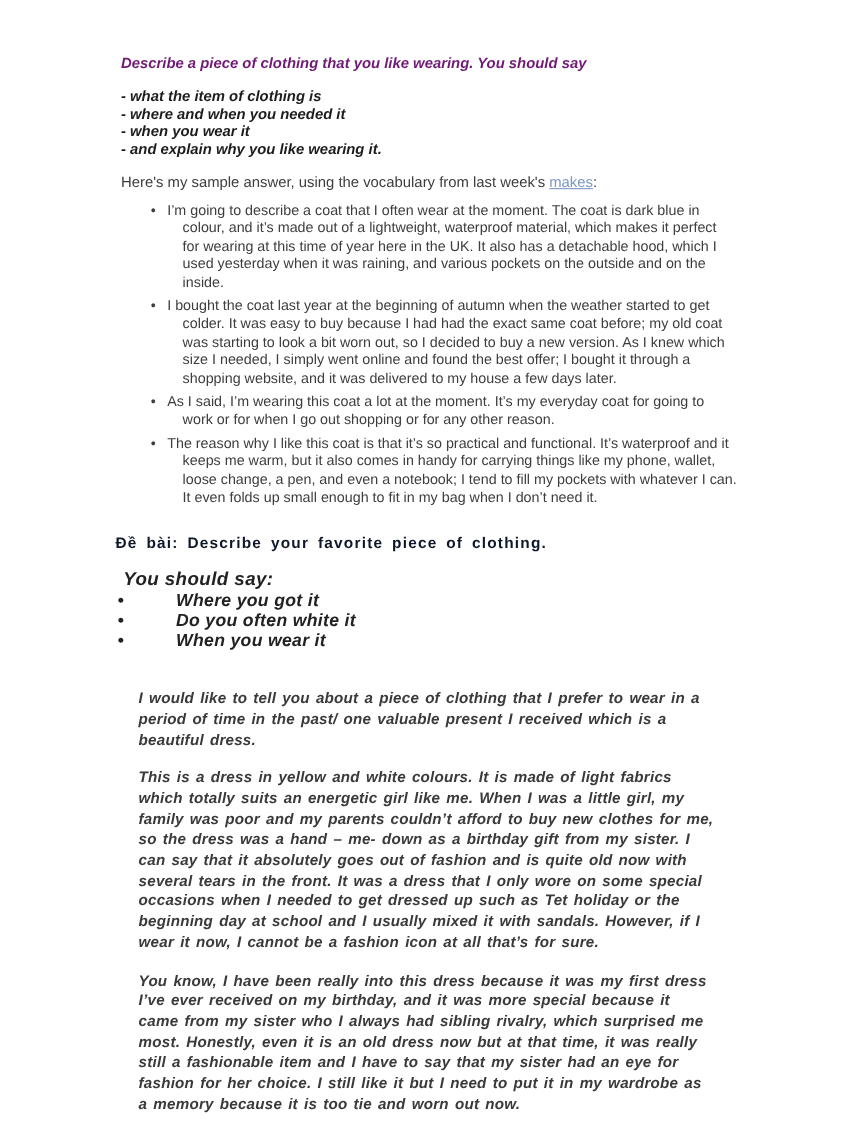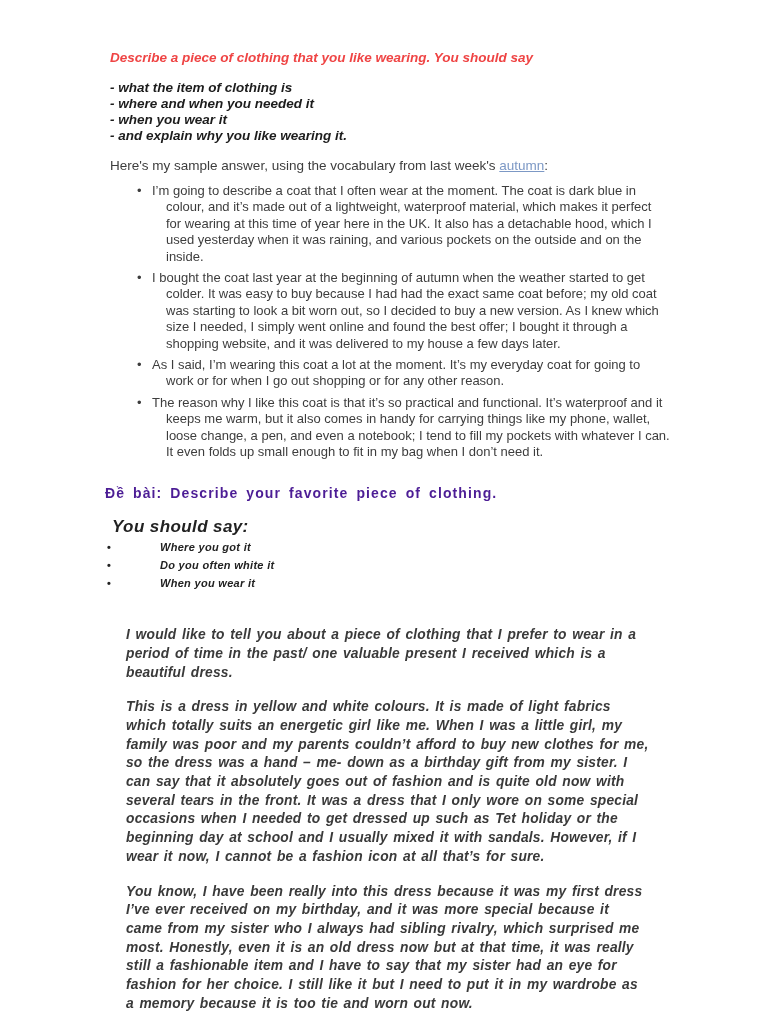--- a/index.html
+++ b/index.html
@@ -14,21 +14,21 @@
     background: #ffffff;
     box-sizing: border-box;
     padding: 50px 100px 0 110px;
     font-family: "Liberation Sans", sans-serif;
     overflow: hidden;
   }
   .prompt-title {
     font-size: 13.5px;
     font-weight: bold;
     font-style: italic;
-    color: #ef4444;
+    color: #701a75;
     margin: 0 0 14px 0;
     line-height: 16px;
   }
   .prompt-points div {
     font-size: 13.5px;
     font-weight: bold;
     font-style: italic;
     color: #1c1c1c;
     line-height: 16px;
   }
@@ -63,42 +63,42 @@
     position: absolute;
     left: 27px;
     top: 0;
     text-indent: 0;
     color: #3d3d3d;
   }
   .assignment-heading {
     font-size: 14px;
     font-weight: bold;
     font-style: normal;
-    color: #4c1d95;
+    color: #0f172a;
     letter-spacing: 1.1px;
     word-spacing: 3px;
     margin: 24px 0 0 -5px;
     line-height: 17px;
   }
   .should-say {
     font-size: 17px;
     font-weight: bold;
     font-style: italic;
     color: #222222;
     letter-spacing: 0.4px;
     margin: 16px 0 3px 2px;
     line-height: 17px;
   }
   .assign-list {
     margin: 0 0 0 0;
   }
   .assign-item {
     position: relative;
     padding-left: 50px;
-    font-size: 11px;
+    font-size: 16px;
     font-weight: bold;
     font-style: italic;
     color: #222222;
     letter-spacing: 0.3px;
     line-height: 18.2px;
   }
   .assign-item::before {
     content: "\2022";
     position: absolute;
     left: -3px;
@@ -127,21 +127,21 @@
 
   <div class="prompt-title">Describe a piece of clothing that you like wearing. You should say</div>
 
   <div class="prompt-points">
     <div>- what the item of clothing is</div>
     <div>- where and when you needed it</div>
     <div>- when you wear it</div>
     <div>- and explain why you like wearing it.</div>
   </div>
 
-  <p class="intro"><span>Here's my sample answer, using the vocabulary from last week's </span><a class="link">autumn</a><span>:</span></p>
+  <p class="intro"><span>Here's my sample answer, using the vocabulary from last week's </span><a class="link">makes</a><span>:</span></p>
 
   <ul class="sample-list">
     <li>I’m going to describe a coat that I often wear at the moment. The coat is dark blue in colour, and it’s made out of a lightweight, waterproof material, which makes it perfect for wearing at this time of year here in the UK. It also has a detachable hood, which I used yesterday when it was raining, and various pockets on the outside and on the inside.</li>
     <li>I bought the coat last year at the beginning of autumn when the weather started to get colder. It was easy to buy because I had had the exact same coat before; my old coat was starting to look a bit worn out, so I decided to buy a new version. As I knew which size I needed, I simply went online and found the best offer; I bought it through a shopping website, and it was delivered to my house a few days later.</li>
     <li>As I said, I’m wearing this coat a lot at the moment. It’s my everyday coat for going to work or for when I go out shopping or for any other reason.</li>
     <li>The reason why I like this coat is that it’s so practical and functional. It’s waterproof and it keeps me warm, but it also comes in handy for carrying things like my phone, wallet, loose change, a pen, and even a notebook; I tend to fill my pockets with whatever I can. It even folds up small enough to fit in my bag when I don’t need it.</li>
   </ul>
 
   <div class="assignment-heading">Đề bài: Describe your favorite piece of clothing.</div>
 

